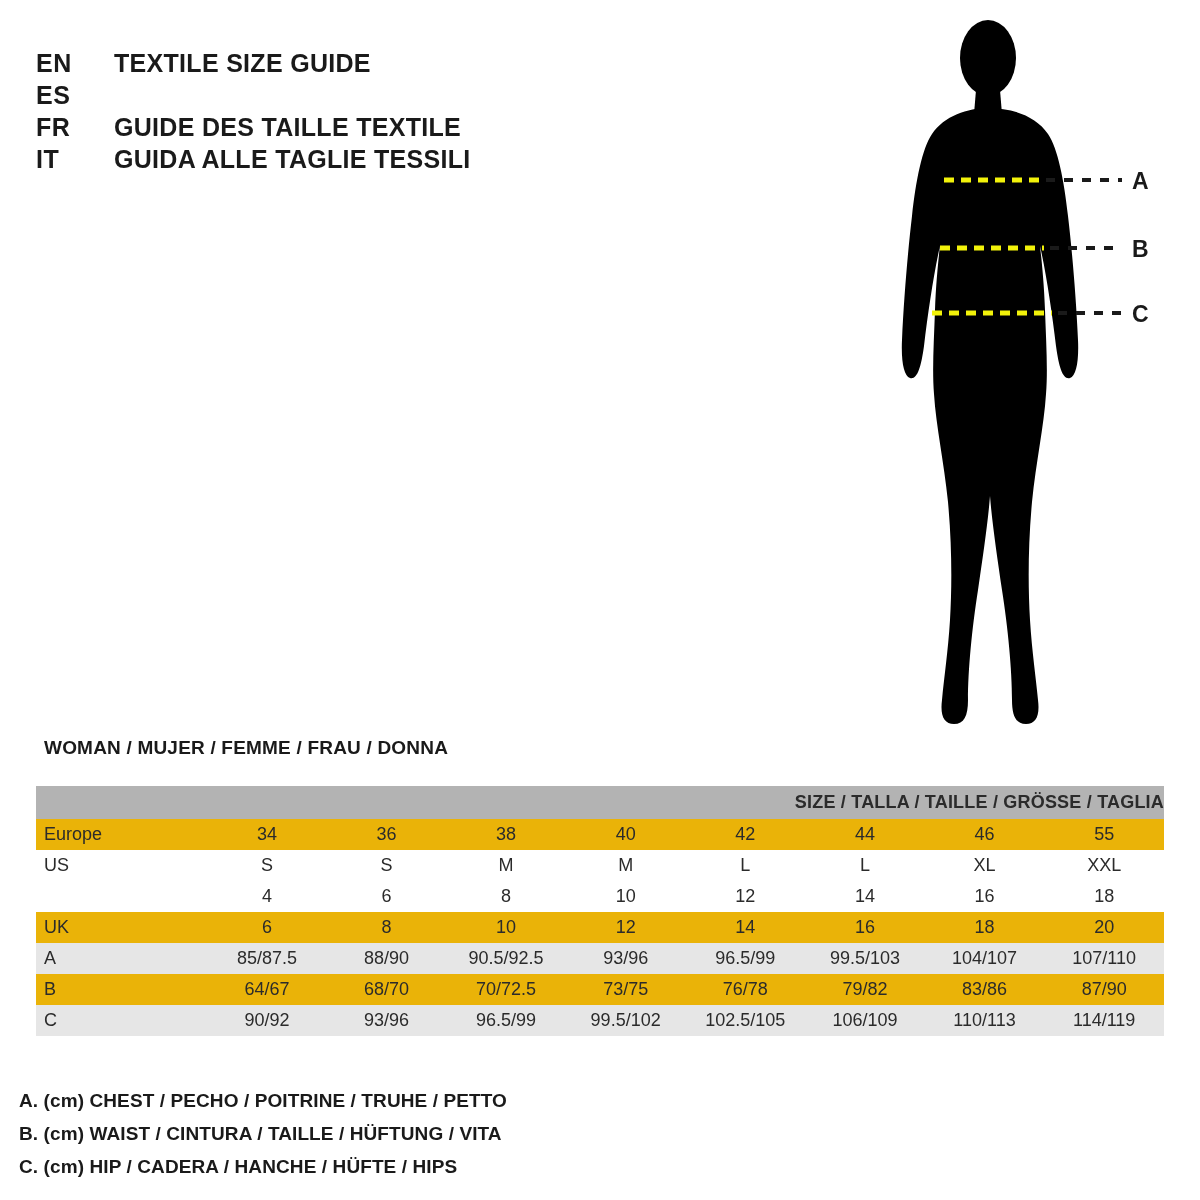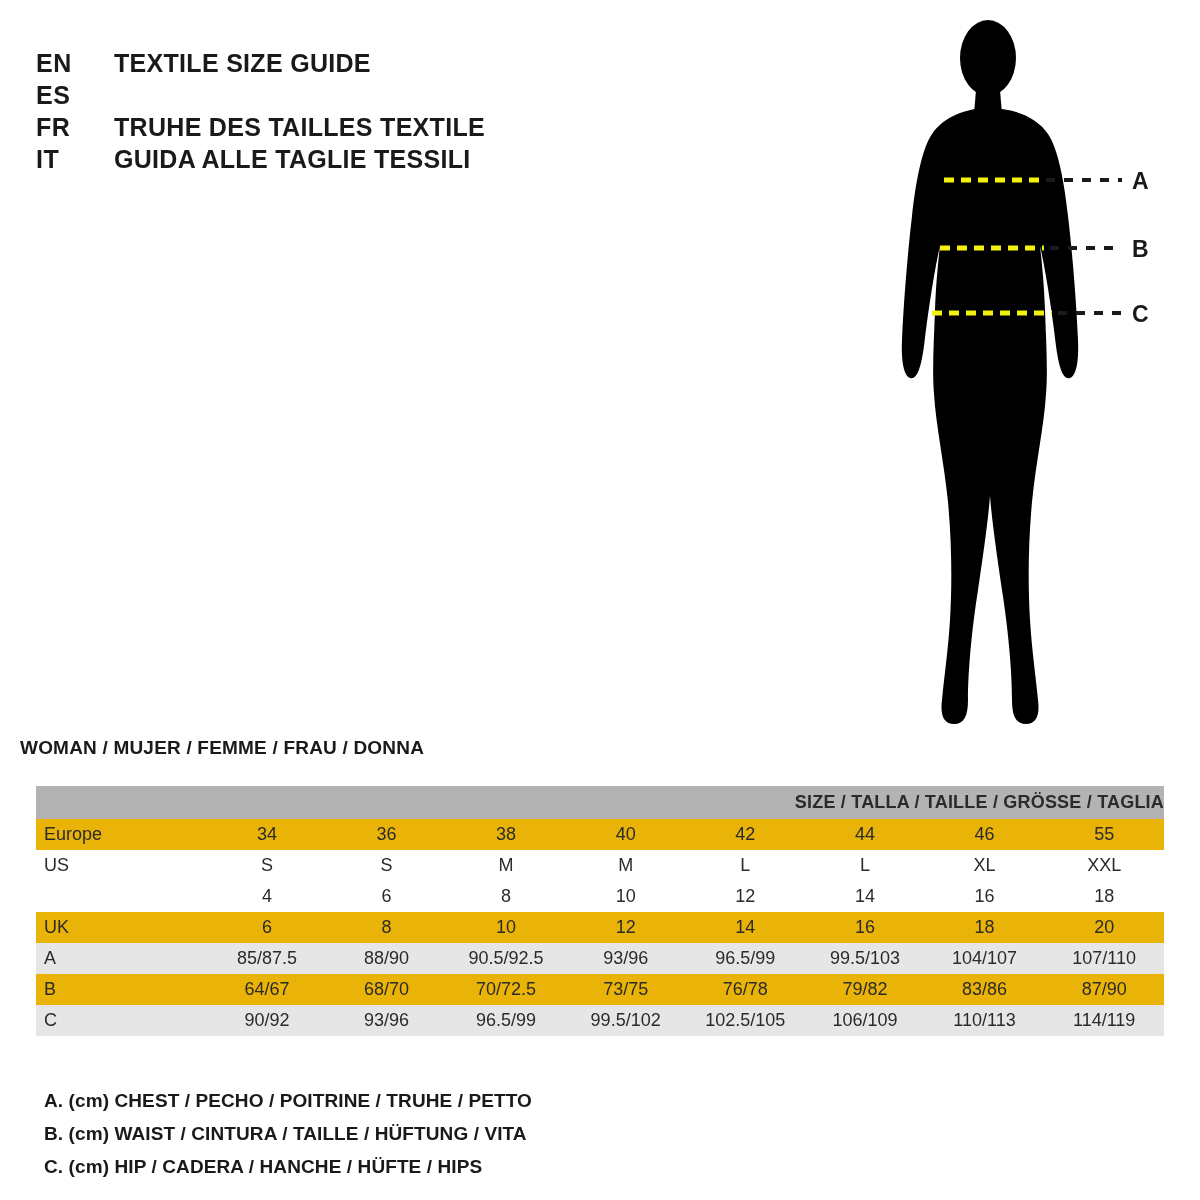--- a/index.html
+++ b/index.html
@@ -61,21 +61,21 @@
   .letter-label {
     position: absolute;
     font-size: 23px;
     font-weight: bold;
     color: #1a1a1a;
   }
 
   
   #section-heading {
     position: absolute;
-    left: 20px;
+    left: 44px;
     top: 737px;
     font-size: 19px;
     font-weight: bold;
     letter-spacing: 0.2px;
     color: #1a1a1a;
   }
 
   
   #size-table {
     position: absolute;
@@ -111,21 +111,21 @@
     padding-left: 8px;
     width: 164px;
   }
   #size-table td.val {
     width: 120px;
   }
 
   
   #footnotes {
     position: absolute;
-    left: 44px;
+    left: 19px;
     top: 1090px;
     width: 900px;
   }
   .footnote {
     font-size: 19px;
     font-weight: bold;
     color: #1a1a1a;
     margin-bottom: 11px;
     letter-spacing: 0.1px;
   }
@@ -136,21 +136,21 @@
 <div id="title-block">
   <div class="title-row">
     <span class="title-lang">EN</span>
     <span class="title-text">TEXTILE SIZE GUIDE</span>
   </div>
   <div class="title-row">
     <span class="title-lang">ES</span>
   </div>
   <div class="title-row">
     <span class="title-lang">FR</span>
-    <span class="title-text">TRUHE DES TAILLES TEXTILE</span>
+    <span class="title-text">GUIDE DES TAILLE TEXTILE</span>
   </div>
   <div class="title-row">
     <span class="title-lang">IT</span>
     <span class="title-text">GUIDA ALLE TAGLIE TESSILI</span>
   </div>
 </div>
 
 <div id="figure-block">
   <svg id="figure-svg" width="350" height="740" viewBox="0 0 350 740" xmlns="http://www.w3.org/2000/svg">
 

